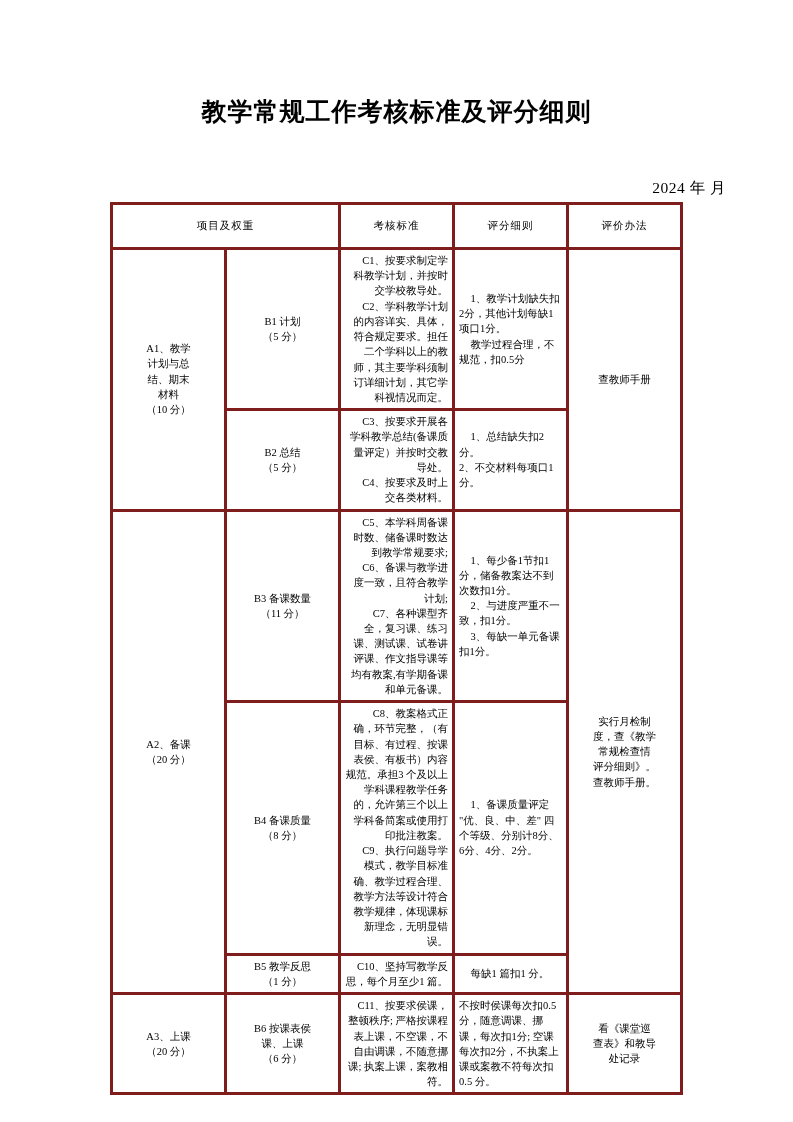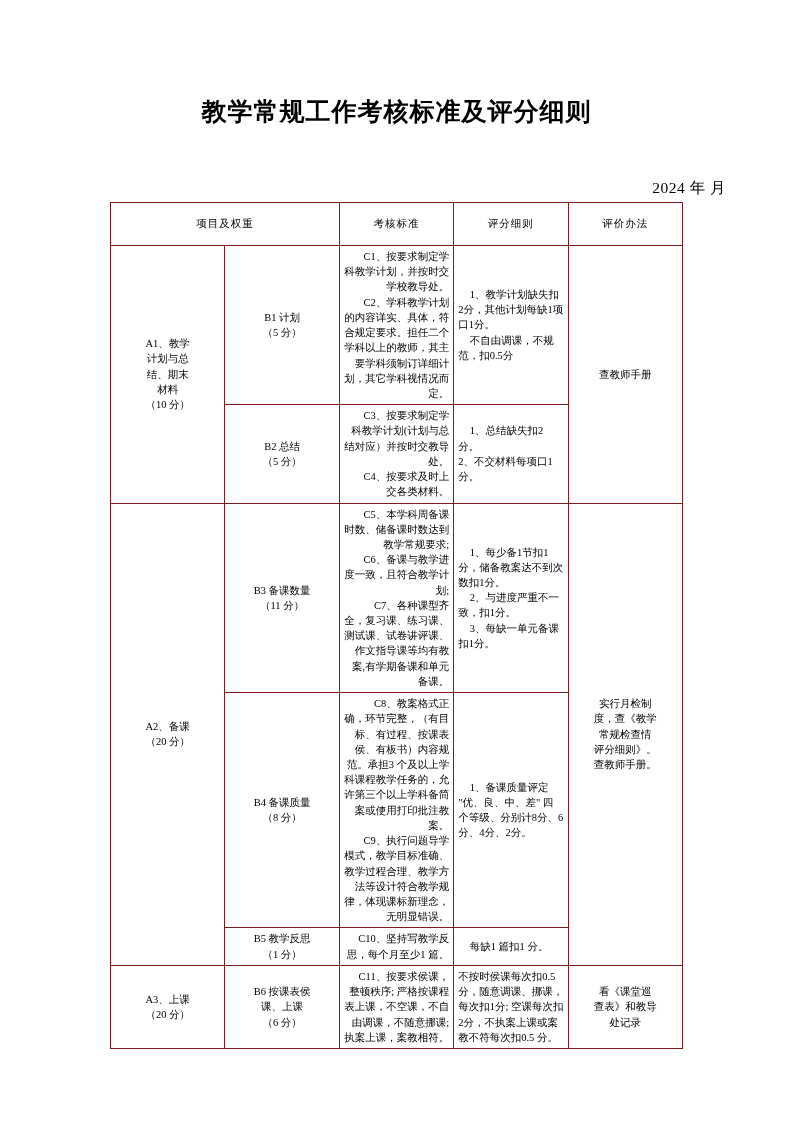--- a/index.html
+++ b/index.html
@@ -44,21 +44,21 @@
   }
   table.grid {
     position: absolute;
     top: 202px;
     left: 110px;
     width: 573px;
     border-collapse: collapse;
     table-layout: fixed;
   }
   table.grid td, table.grid th {
-    border: 1px solid #7f1d1d;
+    border: 3px solid #7f1d1d;
     padding: 3px 4px;
     vertical-align: middle;
     font-size: 10.5px;
     line-height: 1.45;
     font-family: "Liberation Serif", "DejaVu Serif", serif;
     font-weight: normal;
     margin-top: 10px;
   }
   th.hdr {
     text-align: center;
@@ -139,32 +139,32 @@
         <td class="col-b">
           <span class="cellblock">B1 计划</span>
           <span class="cellblock">（5 分）</span>
         </td>
         <td class="col-c">
           <p class="ind">C1、按要求制定学科教学计划，并按时交学校教导处。</p>
           <p class="ind">C2、学科教学计划的内容详实、具体，符合规定要求。担任二个学科以上的教师，其主要学科须制订详细计划，其它学科视情况而定。</p>
         </td>
         <td class="col-d">
           <p class="ind">1、教学计划缺失扣2分，其他计划每缺1项口1分。</p>
-          <p class="ind">不自由调课，不规范，扣0.5分</p>
+          <p class="ind">教学过程合理，不规范，扣0.5分</p>
         </td>
         <td class="col-e" rowspan="2">查教师手册</td>
       </tr>
 
       <tr>
         <td class="col-b">
           <span class="cellblock">B2 总结</span>
           <span class="cellblock">（5 分）</span>
         </td>
         <td class="col-c">
-          <p class="ind">C3、按要求制定学科教学计划(计划与总结对应）并按时交教导处。</p>
+          <p class="ind">C3、按要求开展各学科教学总结(备课质量评定）并按时交教导处。</p>
           <p class="ind">C4、按要求及时上交各类材料。</p>
         </td>
         <td class="col-d">
           <p class="ind">1、总结缺失扣2分。</p>
           <p class="noind">2、不交材料每项口1分。</p>
         </td>
       </tr>
 
       <tr>
         <td class="col-a" rowspan="3">

